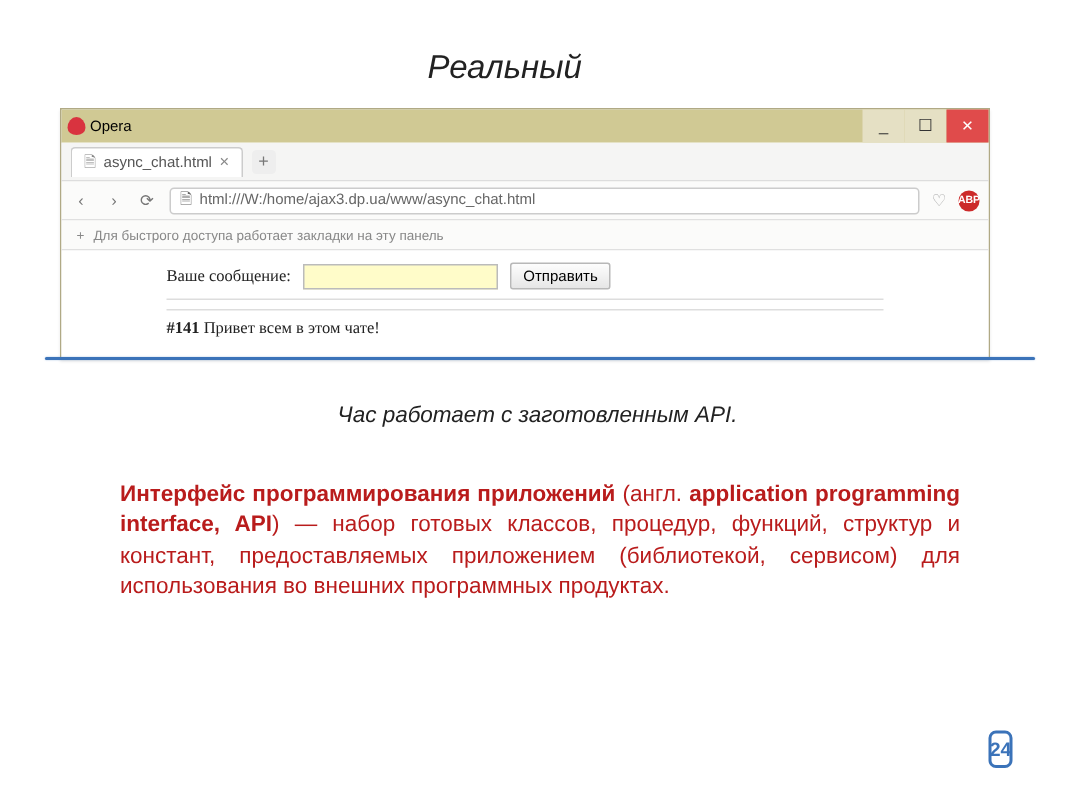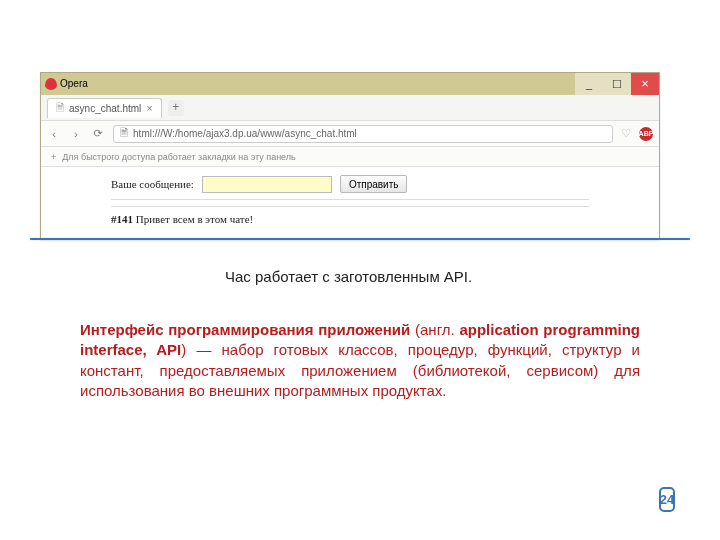--- a/index.html
+++ b/index.html
@@ -3,21 +3,21 @@
 <meta charset="utf-8">
 <style>
   * { box-sizing: border-box; margin: 0; padding: 0; }
   body { width: 720px; height: 540px; background: #fff; font-family: Arial, sans-serif; position: relative; overflow: hidden; }
 
   .slide-title { position: absolute; top: 32px; left: 285px; font-style: italic; font-size: 22px; color: #222; }
   .slide-title .line2 { margin-top: 0; }
 
   .browser { position: absolute; left: 40px; top: 72px; width: 620px; border: 1px solid #b0a985; background: #fff; box-shadow: 0 1px 2px rgba(0,0,0,0.1); }
   .browser-titlebar { height: 22px; background: #d0c994; display: flex; align-items: center; padding: 0 4px; position: relative; }
-  .opera-badge { display: inline-flex; gap: 3px; font-size: 10px; }
+  .opera-badge { display: inline-flex; align-items: center; gap: 3px; font-size: 10px; }
   .opera-logo { width: 12px; height: 12px; background: #d9333f; border-radius: 50% 50% 50% 50% / 60% 60% 40% 40%; display: inline-block; }
   .win-controls { position: absolute; right: 0; top: 0; height: 100%; display: flex; }
   .win-btn { width: 28px; height: 22px; font-size: 11px; text-align: center; line-height: 22px; }
   .min-btn, .max-btn { background: #e5e0c4; color: #333; }
   .close-btn { background: #e04b4b; color: #fff; font-size: 13px; }
 
   .tabstrip { height: 26px; background: #f5f5f4; border-bottom: 1px solid #ddd; display: flex; align-items: center; padding: 0 6px; gap: 6px; }
   .tab { display: flex; align-items: center; gap: 5px; background: #fff; border: 1px solid #ccc; border-bottom: none; border-radius: 3px 3px 0 0; height: 20px; padding: 0 8px; font-size: 10px; color: #555; }
   .doc-icon { font-size: 10px; color: #888; }
   .close-tab { font-size: 11px; color: #888; }
@@ -36,31 +36,32 @@
   .form-row { display: flex; align-items: center; gap: 8px; margin-bottom: 6px; }
   .form-label { font-size: 11px; font-family: "Times New Roman", serif; color: #222; }
   .msg-input { width: 130px; height: 17px; background: #fffcc9; border: 1px solid #bbb; }
   .send-btn { height: 18px; padding: 0 8px; font-size: 10px; border: 1px solid #b8b8b8; background: linear-gradient(#fdfdfd, #e6e6e6); border-radius: 2px; }
   .chat-hr { border: none; border-top: 1px solid #ddd; margin: 4px 0 6px 0; }
   .chat-msg { font-size: 11px; font-family: "Times New Roman", serif; color: #222; margin-bottom: 2px; }
   .chat-msg b { font-weight: bold; }
 
   .divider { position: absolute; top: 238px; left: 30px; right: 30px; height: 2px; background: #3b73b9; border-radius: 1px; box-shadow: 0 0 1px rgba(59,115,185,0.6); }
 
-  .subtitle { position: absolute; top: 268px; left: 225px; width: 330px; font-size: 15px; color: #222; line-height: 1.25; }
+  .subtitle { position: absolute; top: 268px; left: 225px; width: 330px; font-style: italic; font-size: 15px; color: #222; line-height: 1.25; }
 
   .paragraph { position: absolute; top: 320px; left: 80px; width: 560px; font-size: 15px; color: #b91c1c; text-align: justify; line-height: 1.35; }
   .paragraph .bold { font-weight: bold; }
 
   .pagenum { position: absolute; right: 45px; bottom: 28px; width: 16px; height: 25px; border: 2px solid #3b73b9; border-radius: 5px; display: flex; align-items: center; justify-content: center; font-weight: bold; font-size: 13px; color: #3b73b9; }
 </style>
 </head>
 <body>
 
 <div class="slide-title">
+  <div>Реальный</div>
 </div>
 
 <div class="browser">
   <div class="browser-titlebar">
     <span class="opera-badge">
       <span class="opera-logo"></span>
       <span>Opera</span>
     </span>
     <div class="win-controls">
       <div class="win-btn min-btn">_</div>

